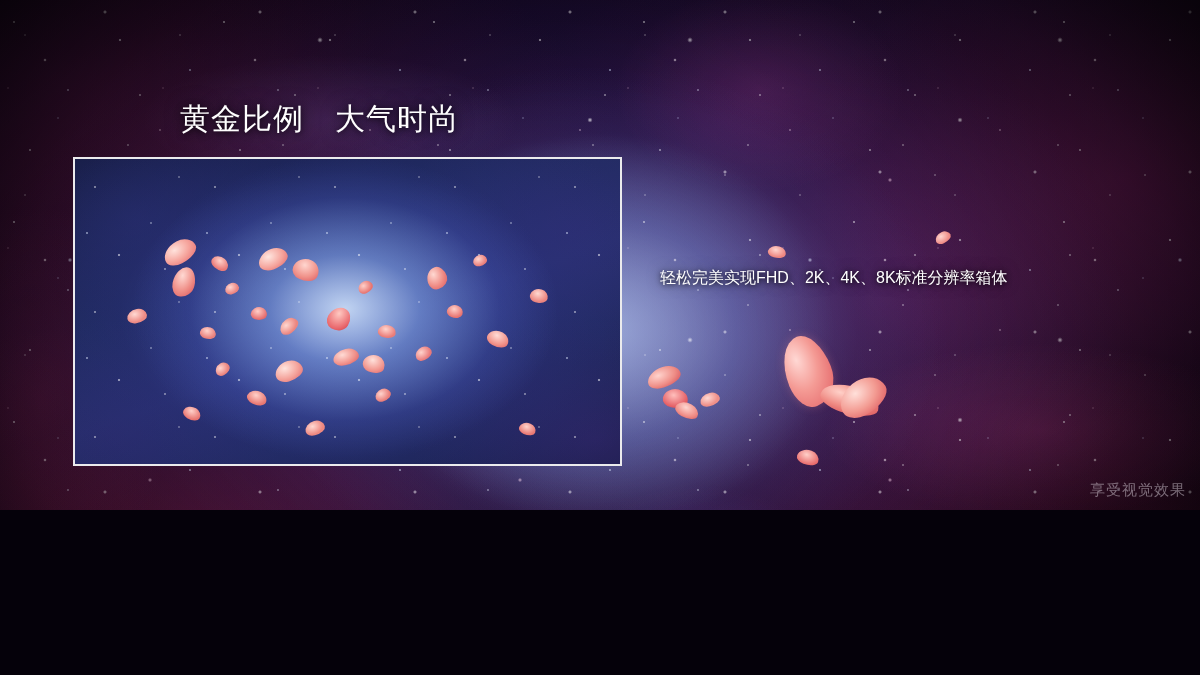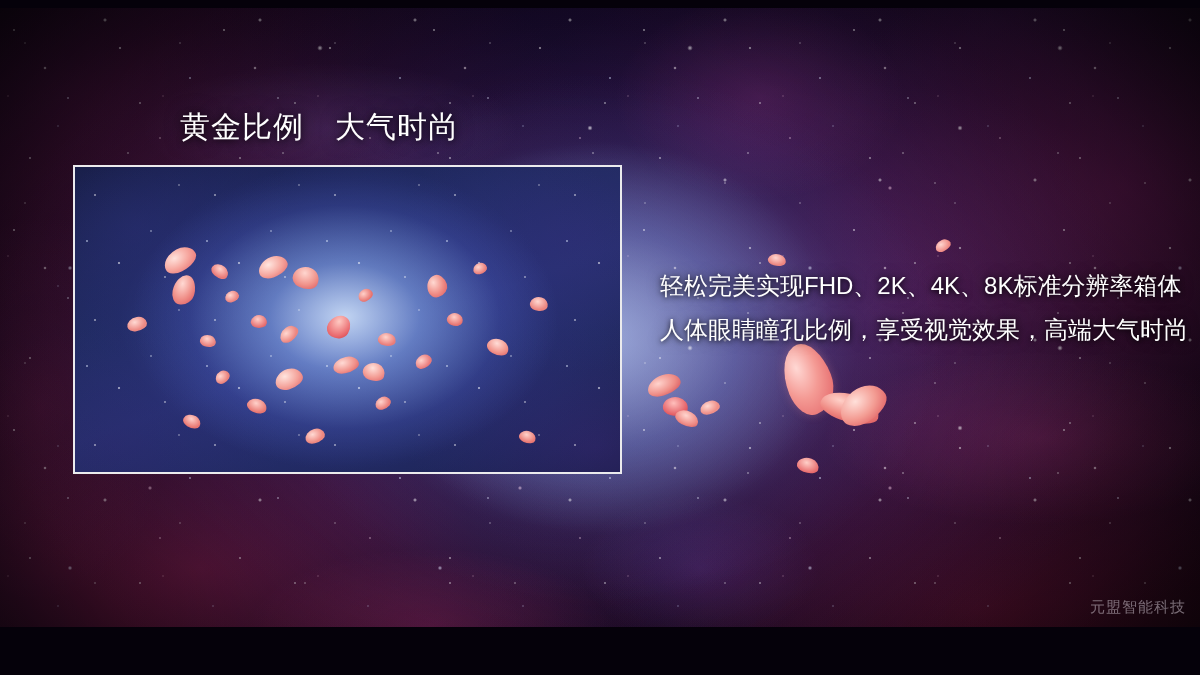--- a/index.html
+++ b/index.html
@@ -4,24 +4,23 @@
 <title>Golden Ratio Slide</title>
 <style>
   * { margin:0; padding:0; box-sizing:border-box; }
   html, body {
     width:1200px; height:675px;
     background:#05010a; overflow:hidden;
     font-family:"Liberation Sans","DejaVu Sans",sans-serif;
   }
   #slide {
     position:relative;
-    width:1200px; height:619px;
+    width:1200px; height:510px;
     overflow:hidden;
     background:#be185d;
-    margin-top:8px;
   }
 
   
   .bg-base {
     position:absolute; inset:0;
     background:
       radial-gradient(ellipse 430px 330px at 600px 330px, rgba(170,200,255,0.55) 0%, rgba(120,150,230,0.32) 32%, rgba(60,70,140,0.12) 60%, rgba(0,0,0,0) 80%),
       radial-gradient(ellipse 300px 250px at 600px 330px, rgba(225,240,255,0.45) 0%, rgba(150,185,245,0.22) 45%, rgba(0,0,0,0) 78%),
       radial-gradient(ellipse 700px 520px at 560px 340px, rgba(90,80,190,0.40) 0%, rgba(50,40,120,0.22) 50%, rgba(0,0,0,0) 82%),
       radial-gradient(ellipse 620px 430px at 880px 300px, rgba(170,60,150,0.38) 0%, rgba(110,30,100,0.18) 52%, rgba(0,0,0,0) 82%),
@@ -126,21 +125,21 @@
     color:#ffffff; letter-spacing:1px;
     white-space:pre;
     text-shadow:0 1px 6px rgba(0,0,0,0.75), 0 0 18px rgba(0,0,0,0.6);
   }
   .body-text {
     position:absolute;
     left:660px; top:256px;
     width:500px;
   }
   .body-line {
-    font-size:24px; line-height:44px;
+    font-size:16px; line-height:44px;
     color:#ffffff;
     white-space:nowrap;
     text-shadow:0 1px 5px rgba(0,0,0,0.85), 0 0 14px rgba(0,0,0,0.55);
   }
   .watermark {
     position:absolute;
     right:14px; bottom:10px;
     font-size:15px;
     color:rgba(200,190,200,0.55);
     letter-spacing:1px;
@@ -203,18 +202,17 @@
       <div class="petal" style="left:108px;top:248px;width:18px;height:13px;transform:rotate(30deg);background:radial-gradient(ellipse at 40% 35%, #ffd1ca 0%, #e8746f 68%);"></div>
       <div class="petal" style="left:230px;top:262px;width:20px;height:14px;transform:rotate(-16deg);background:radial-gradient(ellipse at 40% 35%, #ffd9d3 0%, #ee8880 62%);"></div>
       <div class="petal" style="left:444px;top:264px;width:17px;height:12px;transform:rotate(22deg);background:radial-gradient(ellipse at 40% 35%, #ffd3cb 0%, #e97873 66%);"></div>
     </div>
   </div>
 
   <div class="slide-title">黄金比例　大气时尚</div>
 
   <div class="body-text">
     <div class="body-line">轻松完美实现FHD、2K、4K、8K标准分辨率箱体</div>
-    <div class="body-line">人体眼睛瞳孔比例，享受视觉效果，高端大气时尚</div>
   </div>
 
-  <div class="watermark">元盟智能科技</div>
+  <div class="watermark">享受视觉效果</div>
 
 </div>
 
 </body></html>

